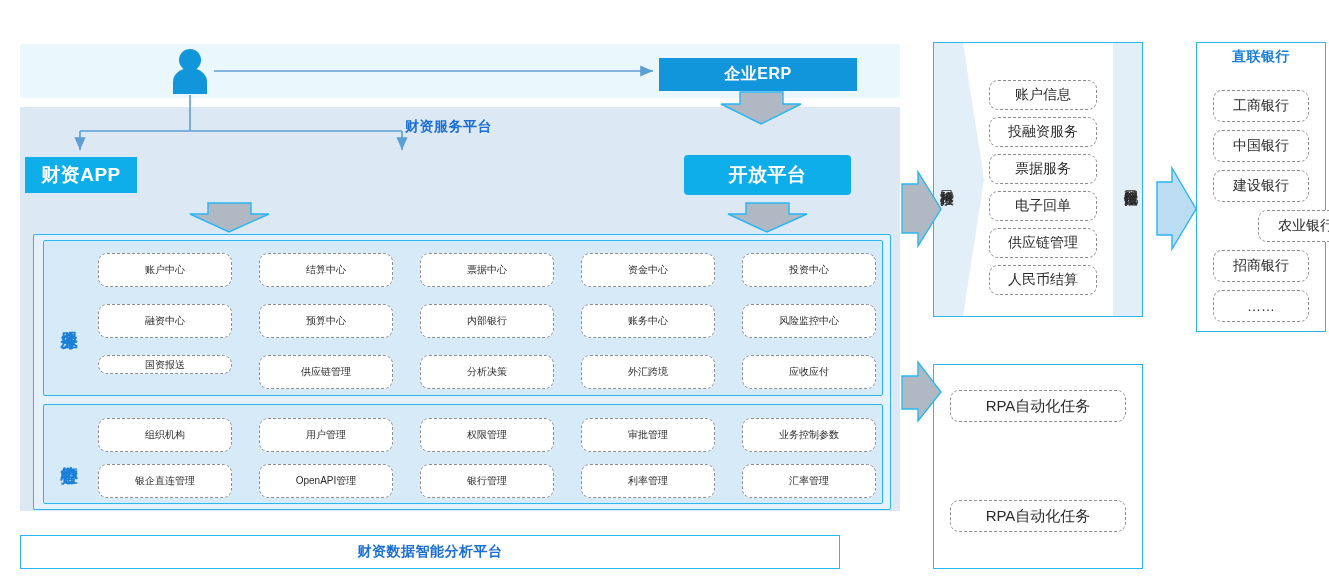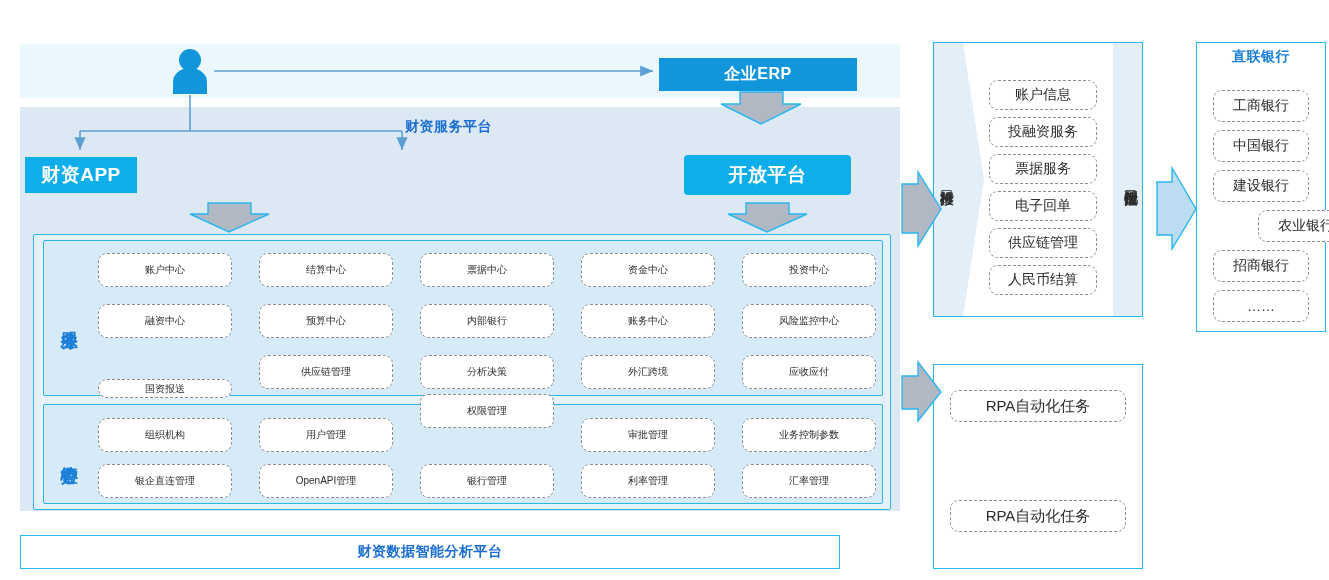--- a/index.html
+++ b/index.html
@@ -189,21 +189,21 @@
       </div>
       <div class="cell" style="left: 420px; top: 304px; width: 134px; height: 34px;">
         <span>内部银行</span>
       </div>
       <div class="cell" style="left: 581px; top: 304px; width: 134px; height: 34px;">
         <span>账务中心</span>
       </div>
       <div class="cell" style="left: 742px; top: 304px; width: 134px; height: 34px;">
         <span>风险监控中心</span>
       </div>
-      <div class="cell" style="left: 98px; top: 355px; width: 134px; height: 19px; margin-top: 24px;">
+      <div class="cell" style="left: 98px; top: 355px; width: 134px; height: 19px;">
         <span>国资报送</span>
       </div>
       <div class="cell" style="left: 259px; top: 355px; width: 134px; height: 34px;">
         <span>供应链管理</span>
       </div>
       <div class="cell" style="left: 420px; top: 355px; width: 134px; height: 34px;">
         <span>分析决策</span>
       </div>
       <div class="cell" style="left: 581px; top: 355px; width: 134px; height: 34px;">
         <span>外汇跨境</span>
@@ -213,21 +213,21 @@
       </div>
     </div>
 
   <div id="ctl-cells">
       <div class="cell" style="left: 98px; top: 418px; width: 134px; height: 34px;">
         <span>组织机构</span>
       </div>
       <div class="cell" style="left: 259px; top: 418px; width: 134px; height: 34px;">
         <span>用户管理</span>
       </div>
-      <div class="cell" style="left: 420px; top: 394px; width: 134px; height: 34px; border-radius: 8px;">
+      <div class="cell" style="left: 420px; top: 418px; width: 134px; height: 34px;">
         <span>权限管理</span>
       </div>
       <div class="cell" style="left: 581px; top: 418px; width: 134px; height: 34px;">
         <span>审批管理</span>
       </div>
       <div class="cell" style="left: 742px; top: 418px; width: 134px; height: 34px;">
         <span>业务控制参数</span>
       </div>
       <div class="cell" style="left: 98px; top: 464px; width: 134px; height: 34px;">
         <span>银企直连管理</span>

